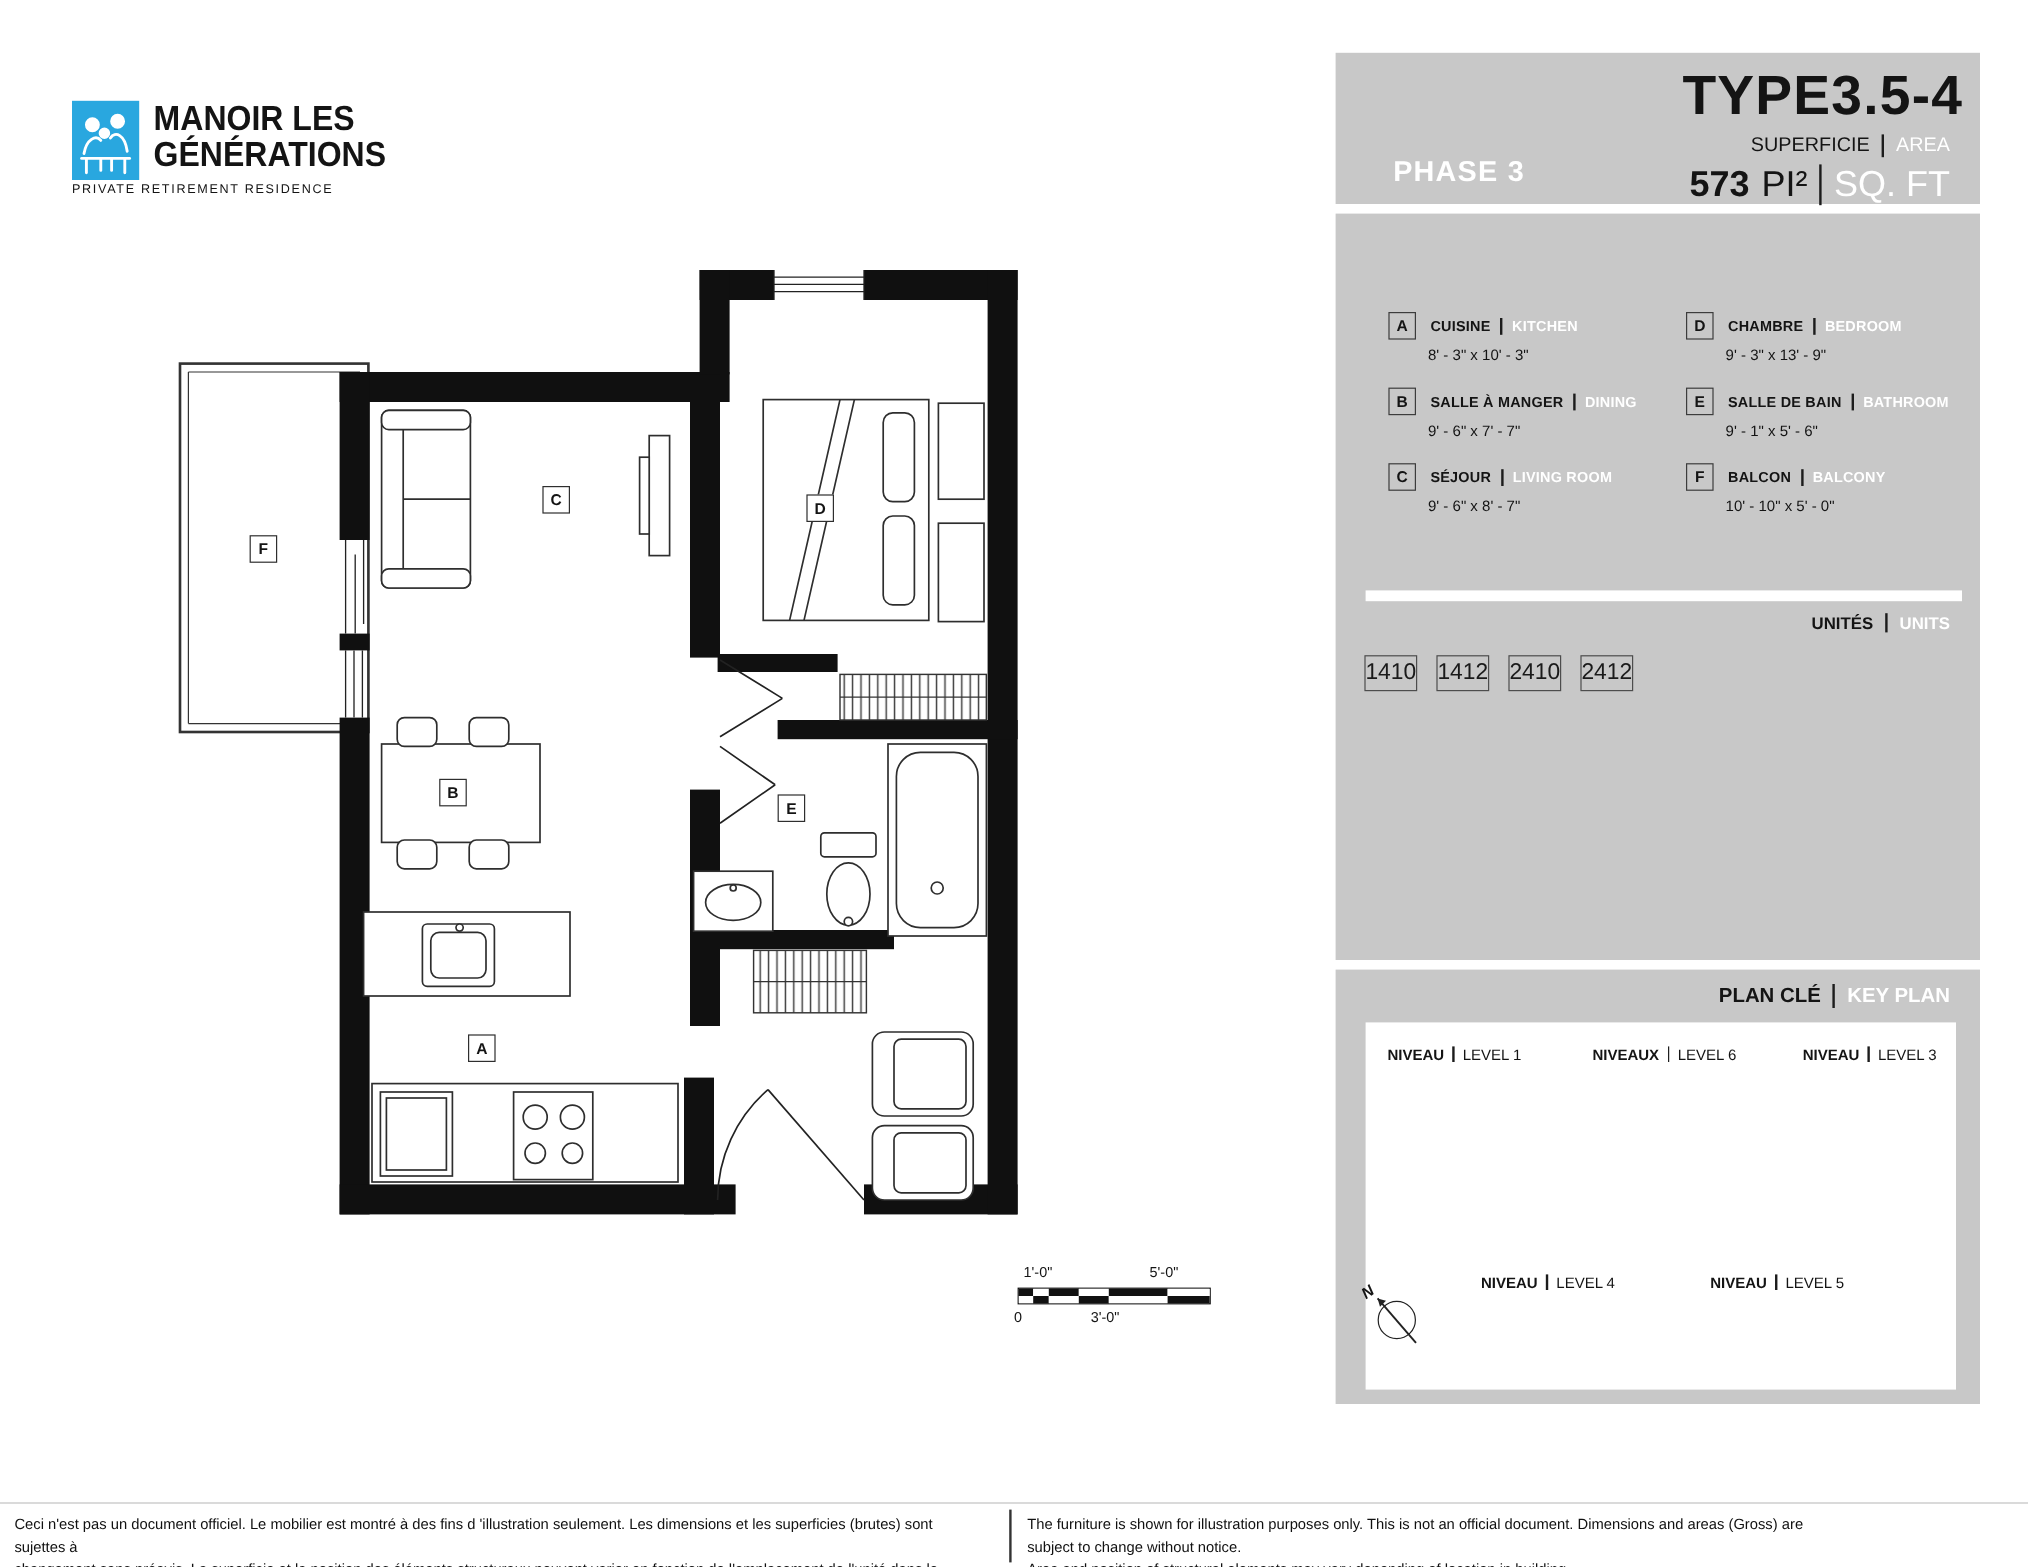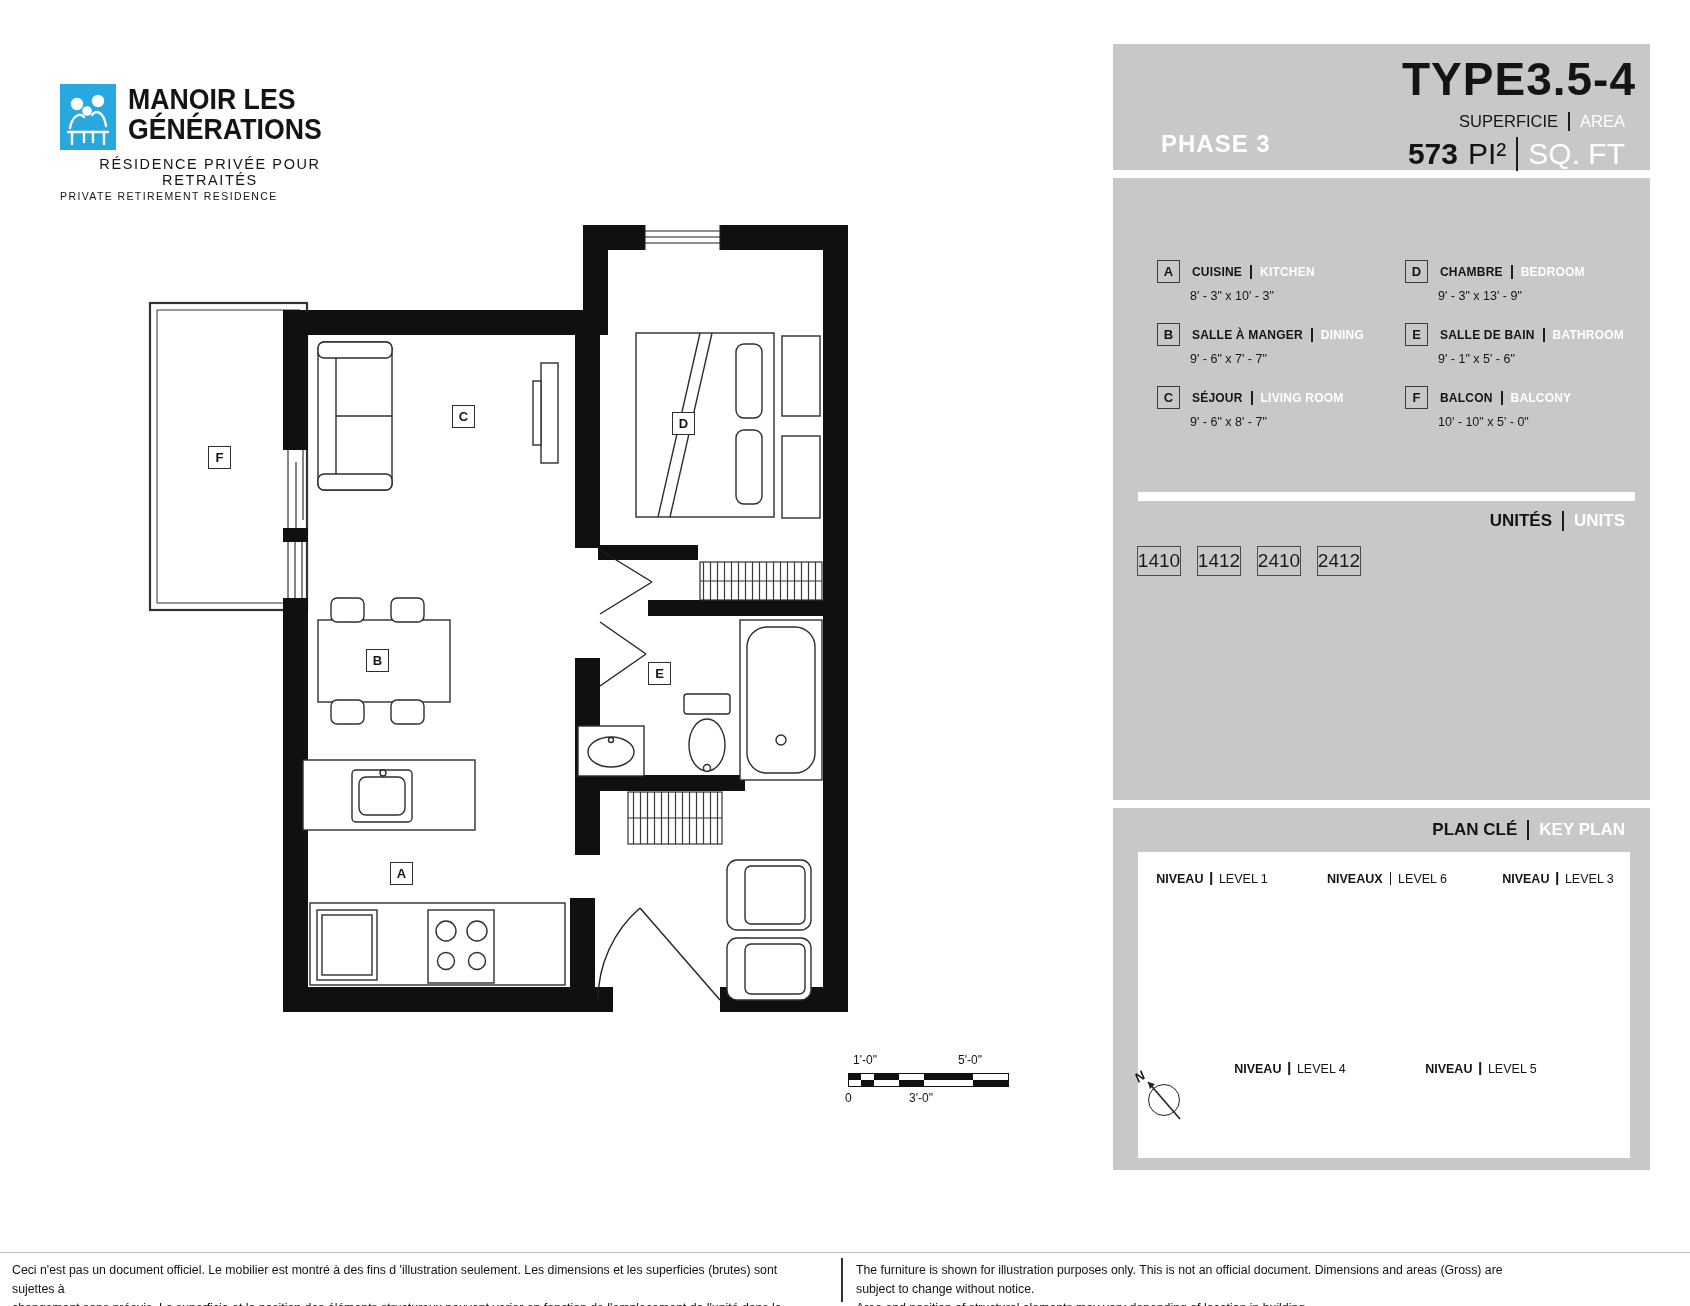--- a/index.html
+++ b/index.html
@@ -37,21 +37,21 @@
 
   .band-legend{top:178px;height:622px;}
   .room{position:absolute;width:250px;}
   .room-head{display:flex;align-items:center;gap:12px;}
   .letterbox{width:21px;height:21px;border:1.3px solid #3c3c3c;display:flex;align-items:center;justify-content:center;
     font-weight:700;font-size:13px;background:transparent;flex:0 0 auto;}
   .room-name{font-weight:700;font-size:12px;letter-spacing:.2px;display:flex;align-items:center;gap:8px;}
   .room-name .sep{height:14px;}
   .room-dims{margin:6px 0 0 33px;font-size:12.5px;}
   .divider{position:absolute;left:25px;top:314px;width:497px;height:9px;background:#ffffff;}
-  .unites-row{position:absolute;top:333px;right:25px;font-size:17px;font-weight:700;display:flex;align-items:center;gap:10px;}
+  .unites-row{position:absolute;top:333px;right:25px;font-size:14px;font-weight:700;display:flex;align-items:center;gap:10px;}
   .unit-chips{position:absolute;left:12px;top:368px;display:flex;gap:16px;padding-left:12px;}
   .chip{width:42px;height:28px;border:1.2px solid #4d4d4d;display:flex;align-items:center;justify-content:center;
     font-size:19px;color:#1a1a1a;}
 
   .band-keyplan{top:808px;height:362px;}
   .keyplan-title{position:absolute;top:12px;right:25px;font-size:17px;font-weight:700;display:flex;align-items:center;gap:10px;margin-left:44px;}
   .keyplan-white{position:absolute;left:25px;top:44px;width:492px;height:306px;background:#ffffff;}
 
   .level-label{position:absolute;white-space:nowrap;font-size:12.5px;display:flex;align-items:center;gap:7px;transform:translateX(-50%);}
   .level-label b{font-weight:700;}
@@ -97,21 +97,20 @@
           <path d="M8 48 h40"></path>
           <path d="M12 48 v12 M44 48 v12 M24 48 v10 M33 48 v10"></path>
         </g>
       </svg>
     </div>
     <div class="logo-titles">
       <div>MANOIR LES</div>
       <div>GÉNÉRATIONS</div>
     </div>
   </div>
-  <div class="logo-sub1">RÉSIDENCE PRIVÉE POUR RETRAITÉS</div>
   <div class="logo-sub2">PRIVATE RETIREMENT RESIDENCE</div>
 </div>
 
 <svg id="plan-svg" width="1690" height="1306" viewBox="0 0 1690 1306">
   <defs>
     <pattern id="hatchV" width="7" height="8" patternUnits="userSpaceOnUse">
       <line x1="3.5" y1="0" x2="3.5" y2="8" stroke="#3a3a3a" stroke-width="1.2"></line>
     </pattern>
   </defs>
 

